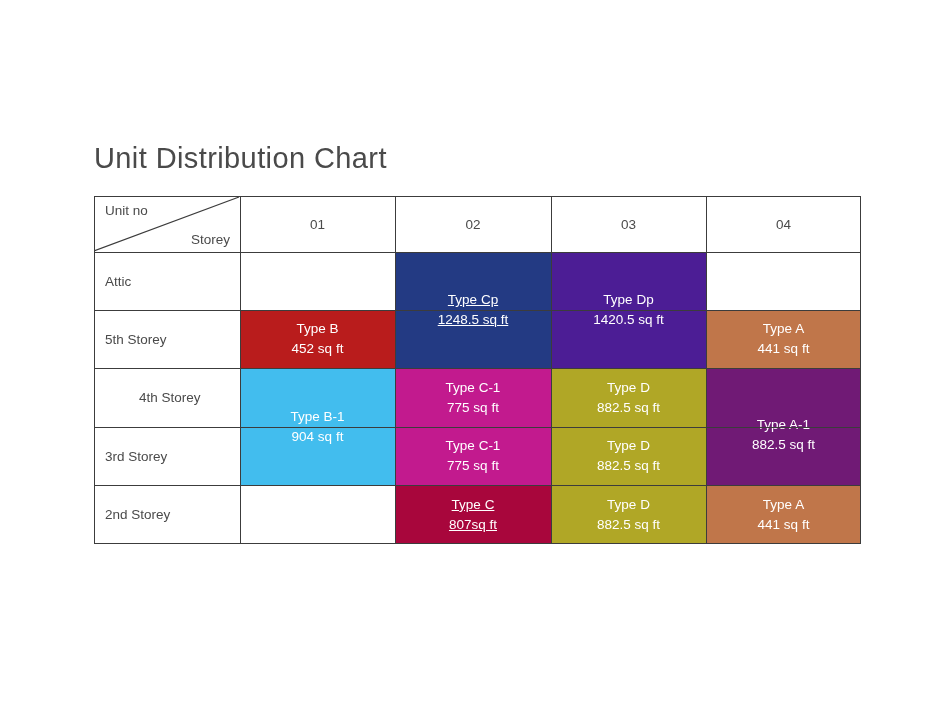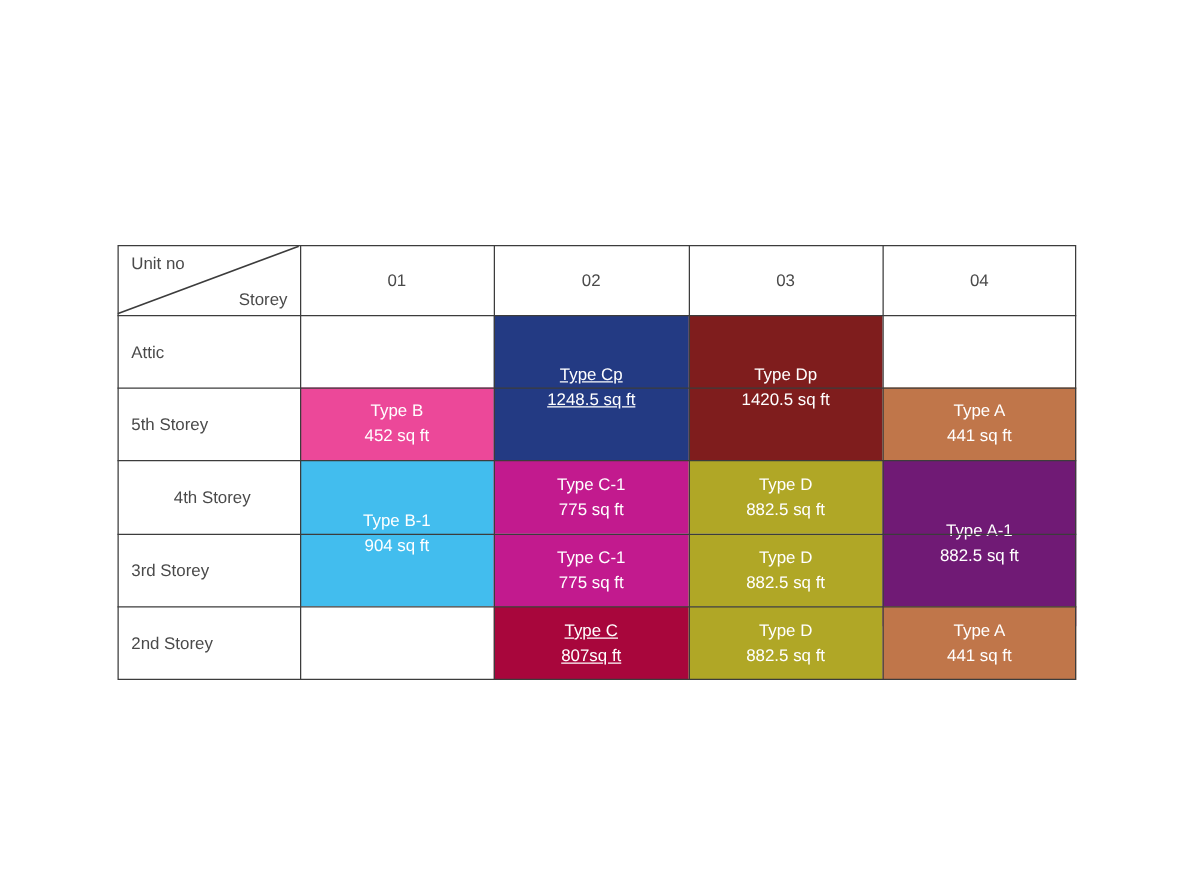--- a/index.html
+++ b/index.html
@@ -93,24 +93,25 @@
     box-sizing:border-box;
   }
   .unit-block .u-type{display:block;}
   .unit-block .u-area{display:block;}
 </style>
 </head>
 <body>
 
 <div id="page">
 
+  <div id="chart-title">Unit Distribution Chart</div>
 
   <div id="table-area">
 
-    <div class="unit-block" style="left:146px;top:114px;width:155px;height:58px;background:#ec4899;">
+    <div class="unit-block" style="left:146px;top:114px;width:155px;height:58px;background:#b91c1c;">
       <span class="u-type">Type B</span>
       <span class="u-area">452 sq ft</span>
     </div>
 
     <div class="unit-block" style="left:146px;top:172px;width:155px;height:117px;background:#42bdee;">
       <span class="u-type">Type B-1</span>
       <span class="u-area">904 sq ft</span>
     </div>
 
     <div class="unit-block" style="left:301px;top:56px;width:156px;height:116px;background:#233a83;text-decoration:underline;">
@@ -126,21 +127,21 @@
     <div class="unit-block" style="left:301px;top:231px;width:156px;height:58px;background:#c21a8e;">
       <span class="u-type">Type C-1</span>
       <span class="u-area">775 sq ft</span>
     </div>
 
     <div class="unit-block" style="left:301px;top:289px;width:156px;height:59px;background:#a8063c;text-decoration:underline;">
       <span class="u-type">Type C</span>
       <span class="u-area">807sq ft</span>
     </div>
 
-    <div class="unit-block" style="left:457px;top:56px;width:155px;height:116px;background:#7f1d1d;">
+    <div class="unit-block" style="left:457px;top:56px;width:155px;height:116px;background:#4c1d95;">
       <span class="u-type">Type Dp</span>
       <span class="u-area">1420.5 sq ft</span>
     </div>
 
     <div class="unit-block" style="left:457px;top:172px;width:155px;height:59px;background:#b0a726;">
       <span class="u-type">Type D</span>
       <span class="u-area">882.5 sq ft</span>
     </div>
 
     <div class="unit-block" style="left:457px;top:231px;width:155px;height:58px;background:#b0a726;">

